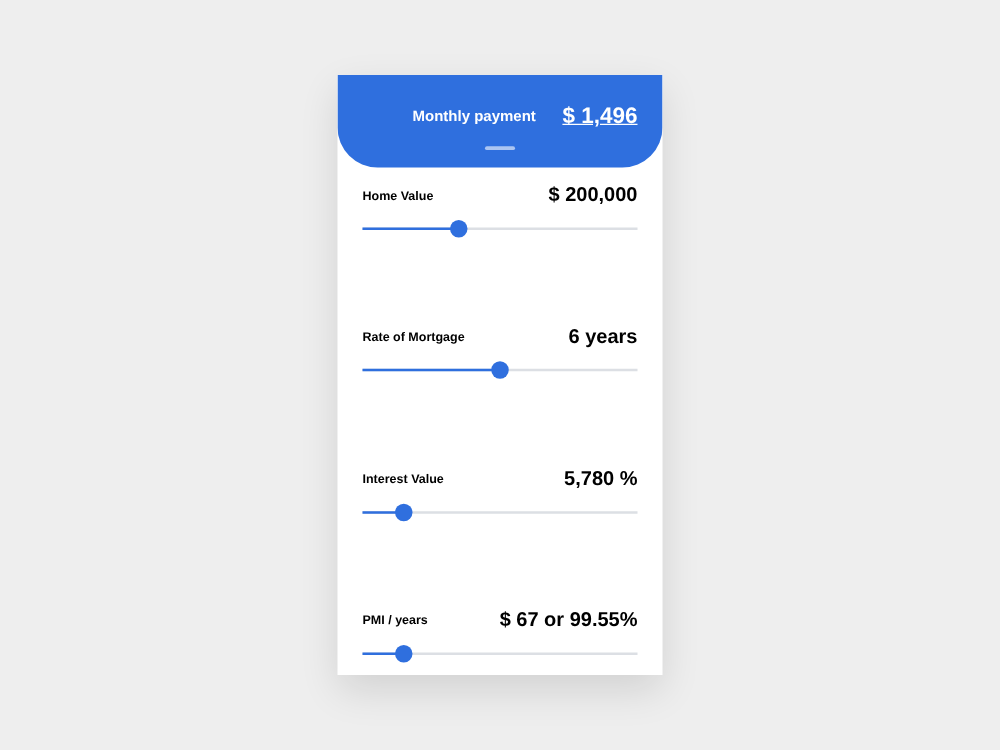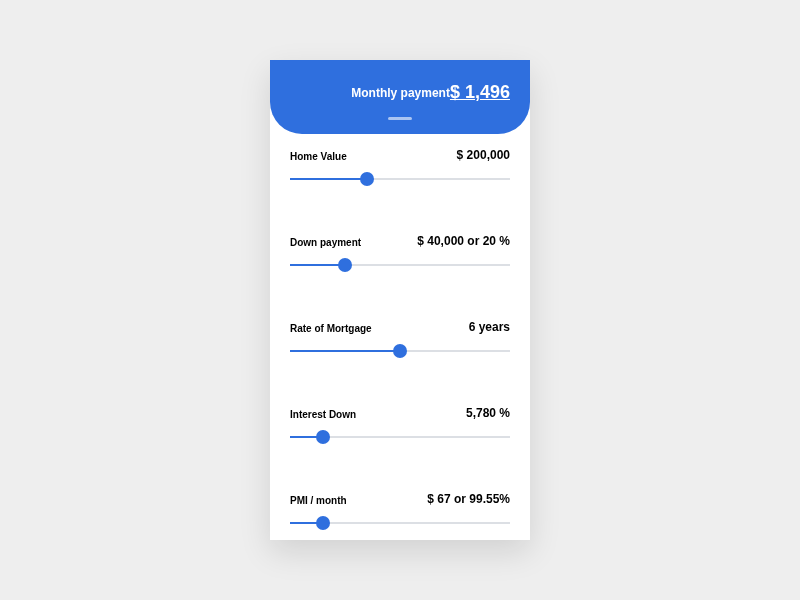--- a/index.html
+++ b/index.html
@@ -26,21 +26,21 @@
     padding: 22px 20px 14px 20px;
     border-bottom-left-radius: 32px;
     border-bottom-right-radius: 32px;
     display: flex;
     flex-direction: column;
     gap: 14px;
   }
   .header-row {
     display: flex;
     align-items: center;
-    justify-content: flex-end;
+    justify-content: space-between;
     padding-left: 40px;
   }
   .header-label {
     font-size: 12px;
     font-weight: 700;
   }
   .header-value {
     font-size: 18px;
     font-weight: 700;
     text-decoration: underline;
@@ -59,30 +59,30 @@
     flex-direction: column;
     justify-content: space-between;
   }
   .field {
     display: flex;
     flex-direction: column;
     gap: 10px;
   }
   .field-row {
     display: flex;
-    align-items: flex-end;
+    align-items: center;
     justify-content: space-between;
   }
   .field-label {
     font-size: 10px;
     font-weight: 700;
     color: #000000;
   }
   .field-value {
-    font-size: 12px;
+    font-size: 16px;
     font-weight: 700;
     color: #000000;
   }
   .slider {
     position: relative;
     height: 14px;
   }
   .track {
     position: absolute;
     top: 50%;
@@ -129,59 +129,48 @@
         <div class="field-label">Home Value</div>
         <div class="field-value">$ 200,000</div>
       </div>
       <div class="slider">
         <div class="track"></div>
         <div class="track-fill" style="width:35%"></div>
         <div class="thumb" style="left:35%"></div>
       </div>
     </div>
 
-    <div class="field">
-      <div class="field-row">
-        <div class="field-label">Down payment</div>
-        <div class="field-value">$ 40,000 or 20 %</div>
-      </div>
-      <div class="slider">
-        <div class="track"></div>
-        <div class="track-fill" style="width:25%"></div>
-        <div class="thumb" style="left:25%"></div>
-      </div>
-    </div>
 
     <div class="field">
       <div class="field-row">
         <div class="field-label">Rate of Mortgage</div>
         <div class="field-value">6 years</div>
       </div>
       <div class="slider">
         <div class="track"></div>
         <div class="track-fill" style="width:50%"></div>
         <div class="thumb" style="left:50%"></div>
       </div>
     </div>
 
     <div class="field">
       <div class="field-row">
-        <div class="field-label">Interest Down</div>
+        <div class="field-label">Interest Value</div>
         <div class="field-value">5,780 %</div>
       </div>
       <div class="slider">
         <div class="track"></div>
         <div class="track-fill" style="width:15%"></div>
         <div class="thumb" style="left:15%"></div>
       </div>
     </div>
 
     <div class="field">
       <div class="field-row">
-        <div class="field-label">PMI / month</div>
+        <div class="field-label">PMI / years</div>
         <div class="field-value">$ 67 or 99.55%</div>
       </div>
       <div class="slider">
         <div class="track"></div>
         <div class="track-fill" style="width:15%"></div>
         <div class="thumb" style="left:15%"></div>
       </div>
     </div>
 
   </div>

